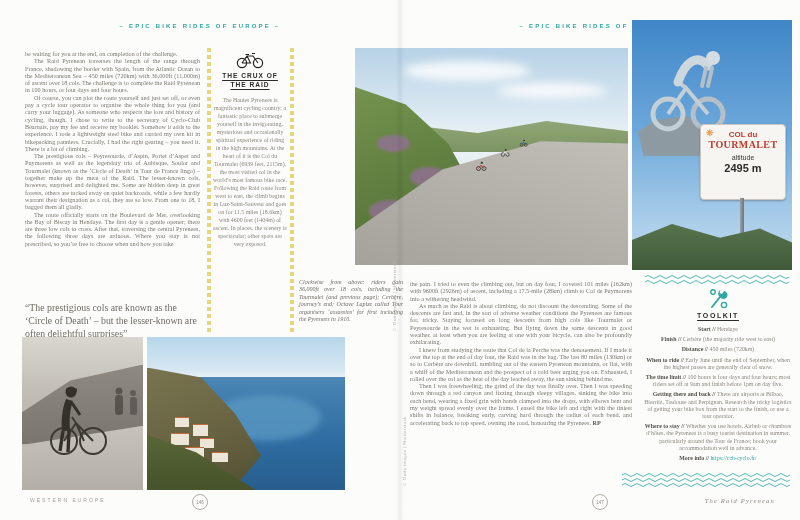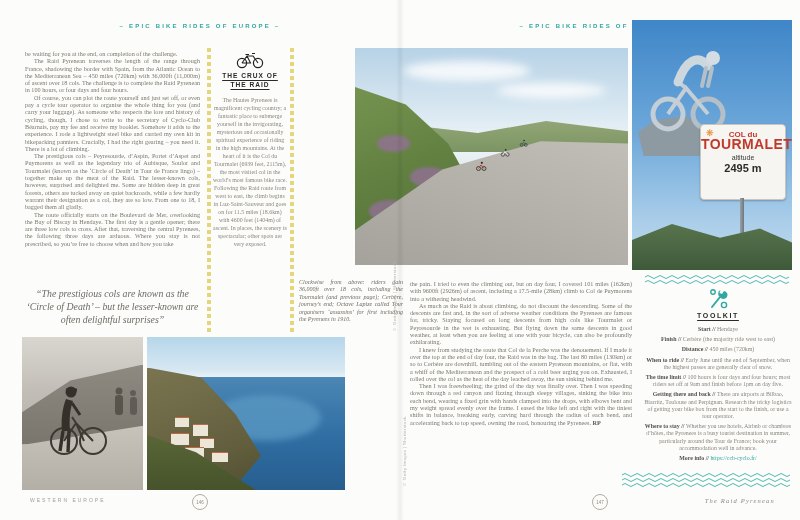--- a/index.html
+++ b/index.html
@@ -17,21 +17,21 @@
   .pagenum{width:14px;height:14px;border:0.5px solid #b3ada4;border-radius:50%;
     font-family:"Liberation Sans",sans-serif;font-size:4.5px;color:#8f8a82;
     display:flex;align-items:center;justify-content:center;top:494px;}
 
   
   .bodycol{color:#7b786f;font-size:6.2px;line-height:7.3px;text-align:justify;overflow:hidden;}
   .bodycol p{margin:0;text-indent:9px;}
   .bodycol p.noindent{text-indent:0;}
   .initials{font-weight:bold;color:#5d5a52;}
 
-  .pullquote{font-style:italic;font-size:9.8px;line-height:13px;color:#6e6b63;text-align:center;}
+  .pullquote{font-size:9.8px;line-height:13px;color:#6e6b63;text-align:left;margin-top:14px;}
 
   
   .ornament-v{width:4px;background:repeating-linear-gradient(180deg,#e6d57b 0 4px,rgba(0,0,0,0) 4px 7px);}
   .crux{width:74px;text-align:center;}
   .crux-title{font-family:"Liberation Sans",sans-serif;font-weight:bold;font-size:6.6px;
     letter-spacing:1px;color:#2b2a27;line-height:9px;text-decoration:underline;text-underline-offset:2px;}
   .crux-body{margin-top:7px;font-size:5.9px;line-height:8px;color:#8b877e;}
 
   .caption{font-style:italic;font-size:6px;line-height:7.4px;color:#6f6c64;text-align:justify;}
 
@@ -66,21 +66,21 @@
   
   #statuephoto{left:632px;top:20px;width:160px;height:250px;background:linear-gradient(180deg,#3f86c8 0%,#6da8da 45%,#a9cde9 80%,#c2dbee 100%);}
   .statue-rock{position:absolute;left:6px;top:96px;width:70px;height:40px;background:#8e9aa2;
     clip-path:polygon(8% 100%,0 40%,25% 10%,70% 0,100% 45%,92% 100%);}
   .valley{position:absolute;left:0;bottom:0;width:100%;height:46px;
     background:linear-gradient(180deg,#57744d,#3f5a3a);clip-path:polygon(0 35%,25% 0,55% 30%,80% 10%,100% 40%,100% 100%,0 100%);}
   .sign{position:absolute;left:68px;top:104px;width:84px;height:74px;background:#f6f5f1;
     border:1px solid #c9c6bf;border-radius:4px;box-shadow:0 1px 2px rgba(0,0,0,.25);text-align:center;}
   .sign-logo{position:absolute;left:5px;top:4px;font-size:9px;color:#e8862a;line-height:9px;}
   .sign-l1{margin-top:5px;font-family:"Liberation Sans",sans-serif;font-weight:bold;font-size:8px;color:#c03a2b;line-height:9px;}
-  .sign-l2{font-family:Liberation Sans, sans-serif;font-weight:bold;font-size:14px;color:#c03a2b;line-height:11px;letter-spacing:.4px;}
+  .sign-l2{font-family:Liberation Serif, serif;font-weight:bold;font-size:10px;color:#c03a2b;line-height:11px;letter-spacing:.4px;}
   .sign-l3{font-family:"Liberation Sans",sans-serif;font-size:7px;color:#3a3a38;line-height:9px;margin-top:3px;}
   .sign-l4{font-family:"Liberation Sans",sans-serif;font-weight:bold;font-size:11px;color:#2c2c2a;line-height:12px;}
   .sign-pole{position:absolute;left:108px;top:178px;width:4px;height:50px;background:linear-gradient(90deg,#9aa2a8,#6f777d);}
 
   
   #bwphoto{left:22px;top:337px;width:121px;height:153px;background:linear-gradient(180deg,#d9d6d0 0%,#c2beb7 35%,#a9a49c 100%);}
   .bw-slope{position:absolute;left:0;top:18%;width:100%;height:52%;background:linear-gradient(180deg,#8f8a81,#7b766d);
     clip-path:polygon(0 60%,40% 20%,100% 0,100% 100%,0 100%);}
   .bw-road{position:absolute;left:0;bottom:0;width:100%;height:42%;background:linear-gradient(180deg,#c7c3bb,#b3afa6);
     clip-path:polygon(0 100%,0 30%,100% 0,100% 100%);}

